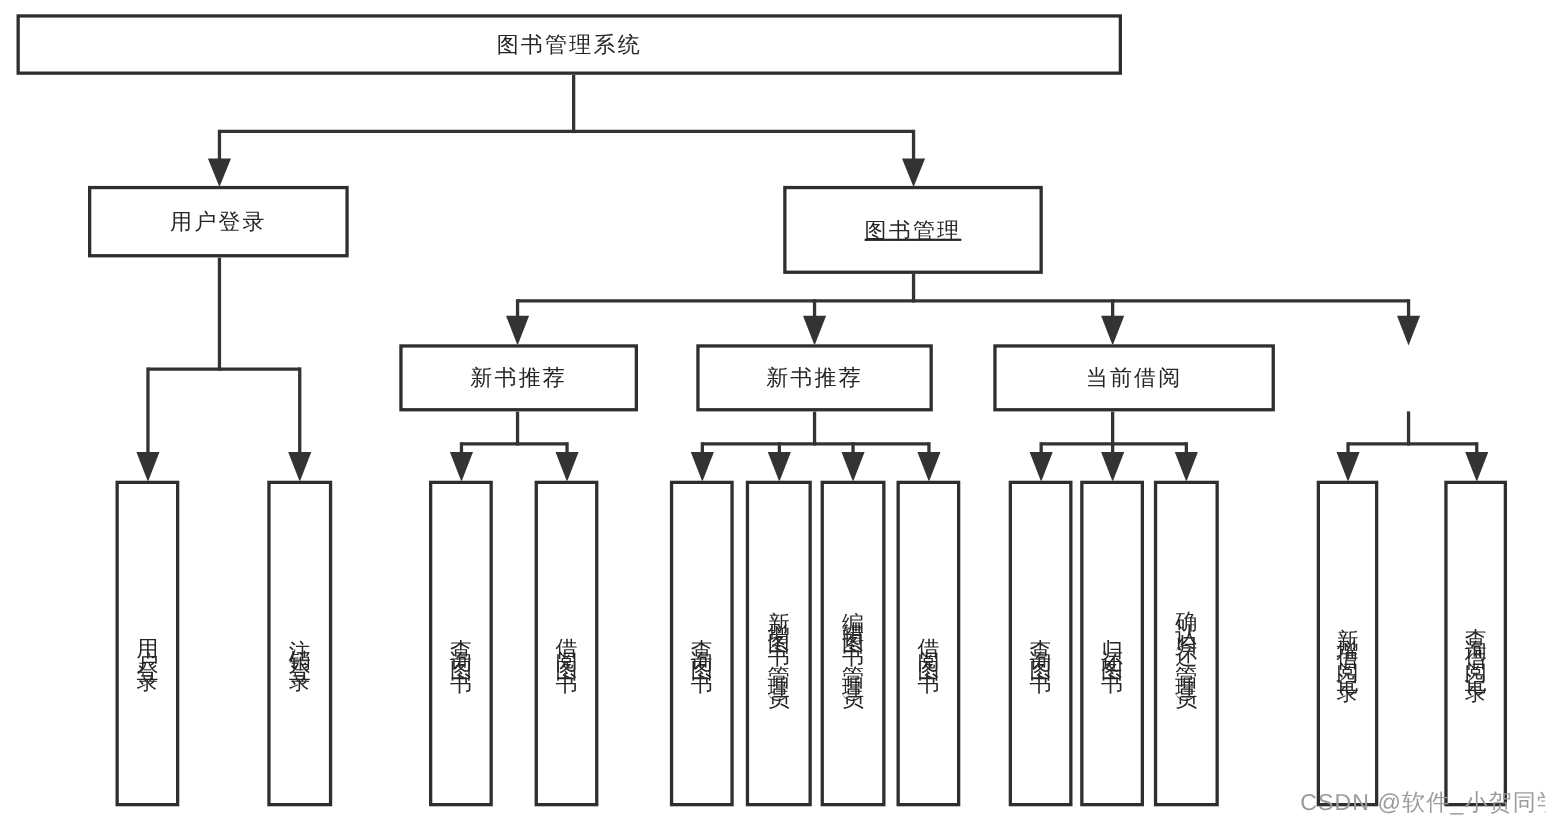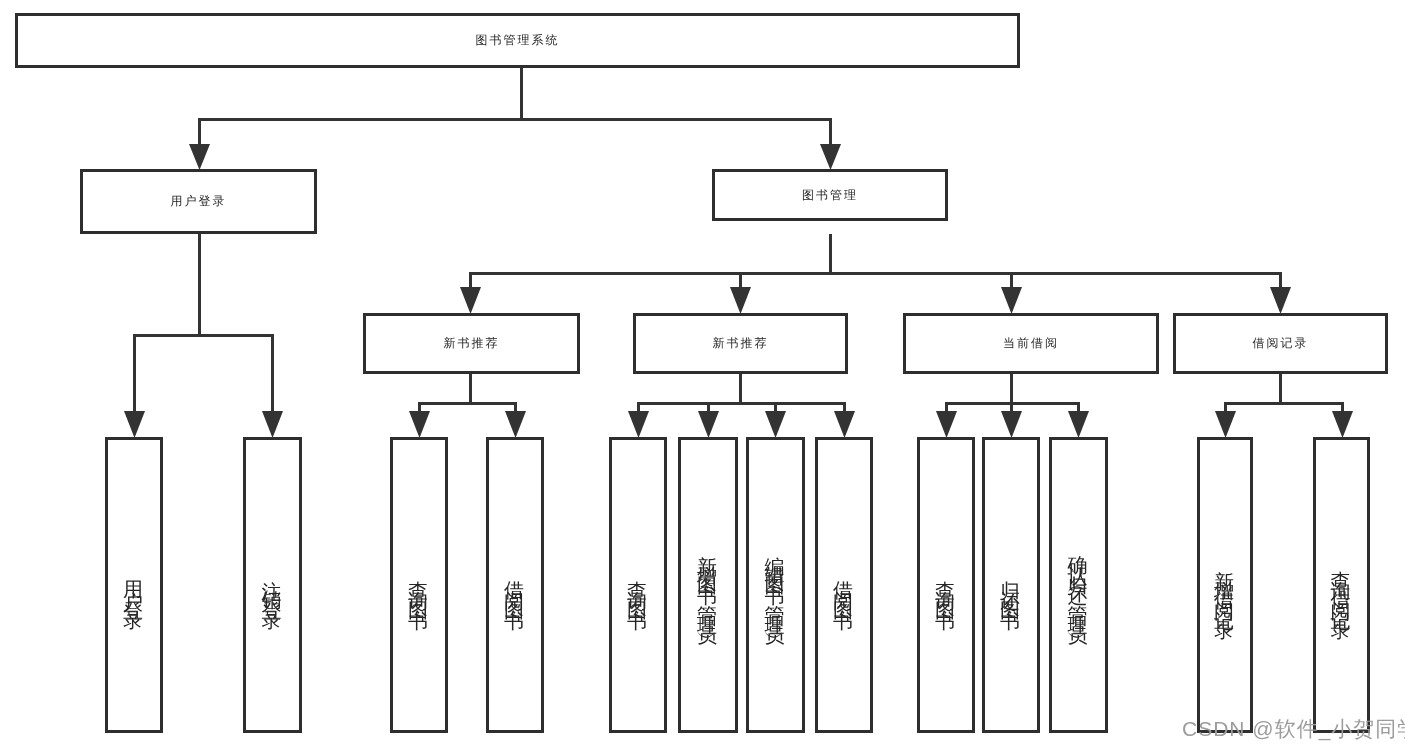--- a/index.html
+++ b/index.html
@@ -9,21 +9,21 @@
     font-family:"Liberation Sans","DejaVu Sans",sans-serif;
     color:#262626;
   }
   #wires { position:absolute; left:0; top:0; width:1405px; height:747px; }
   .node {
     position:absolute; box-sizing:border-box;
     border:3px solid #2e2e2e; background:#ffffff;
     display:flex; align-items:center; justify-content:center;
     color:#262626;
   }
-  .hlabel { font-size:12px; letter-spacing:2px; white-space:nowrap; }
+  .hlabel { font-size:20px; letter-spacing:2px; white-space:nowrap; }
   .vlabel {
     font-size:20px; letter-spacing:10px;
     writing-mode:vertical-lr; text-orientation:mixed; white-space:nowrap;
   }
   .watermark {
     position:absolute; left:1182px; top:715px;
     font-size:21px; color:#9c9c9c; letter-spacing:1px; white-space:nowrap;
   }
 </style>
 </head>
@@ -93,26 +93,25 @@
       <polygon points="1001,411 1022,411 1011.5,438"></polygon>
       <polygon points="1068,411 1089,411 1078.5,438"></polygon>
       <polygon points="1215,411 1236,411 1225.5,438"></polygon>
       <polygon points="1332,411 1353,411 1342.5,438"></polygon>
     </g>
   </svg>
 
   <div class="node hlabel" style="left:15px; top:13px; width:1005px; height:55px;">图书管理系统</div>
 
   <div class="node hlabel" style="left:80px; top:169px; width:237px; height:65px;">用户登录</div>
-  <div class="node hlabel" style="left:712px; top:169px; width:236px; height:52px;">图书管理</div>
+  <div class="node hlabel" style="left:712px; top:169px; width:236px; height:80px;text-decoration:underline;">图书管理</div>
 
   <div class="node hlabel" style="left:363px; top:313px; width:217px; height:61px;">新书推荐</div>
   <div class="node hlabel" style="left:633px; top:313px; width:215px; height:61px;">新书推荐</div>
   <div class="node hlabel" style="left:903px; top:313px; width:256px; height:61px;">当前借阅</div>
-  <div class="node hlabel" style="left:1173px; top:313px; width:215px; height:61px;">借阅记录</div>
 
   <div class="node vlabel" style="left:105px; top:437px; width:58px; height:296px;">用户登录</div>
   <div class="node vlabel" style="left:243px; top:437px; width:59px; height:296px;">注销登录</div>
 
   <div class="node vlabel" style="left:390px; top:437px; width:58px; height:296px;">查询图书</div>
   <div class="node vlabel" style="left:486px; top:437px; width:58px; height:296px;">借阅图书</div>
 
   <div class="node vlabel" style="left:609px; top:437px; width:58px; height:296px;">查询图书</div>
   <div class="node vlabel" style="left:678px; top:437px; width:60px; height:296px;">新增图书（管理员）</div>
   <div class="node vlabel" style="left:746px; top:437px; width:59px; height:296px;">编辑图书（管理员）</div>

